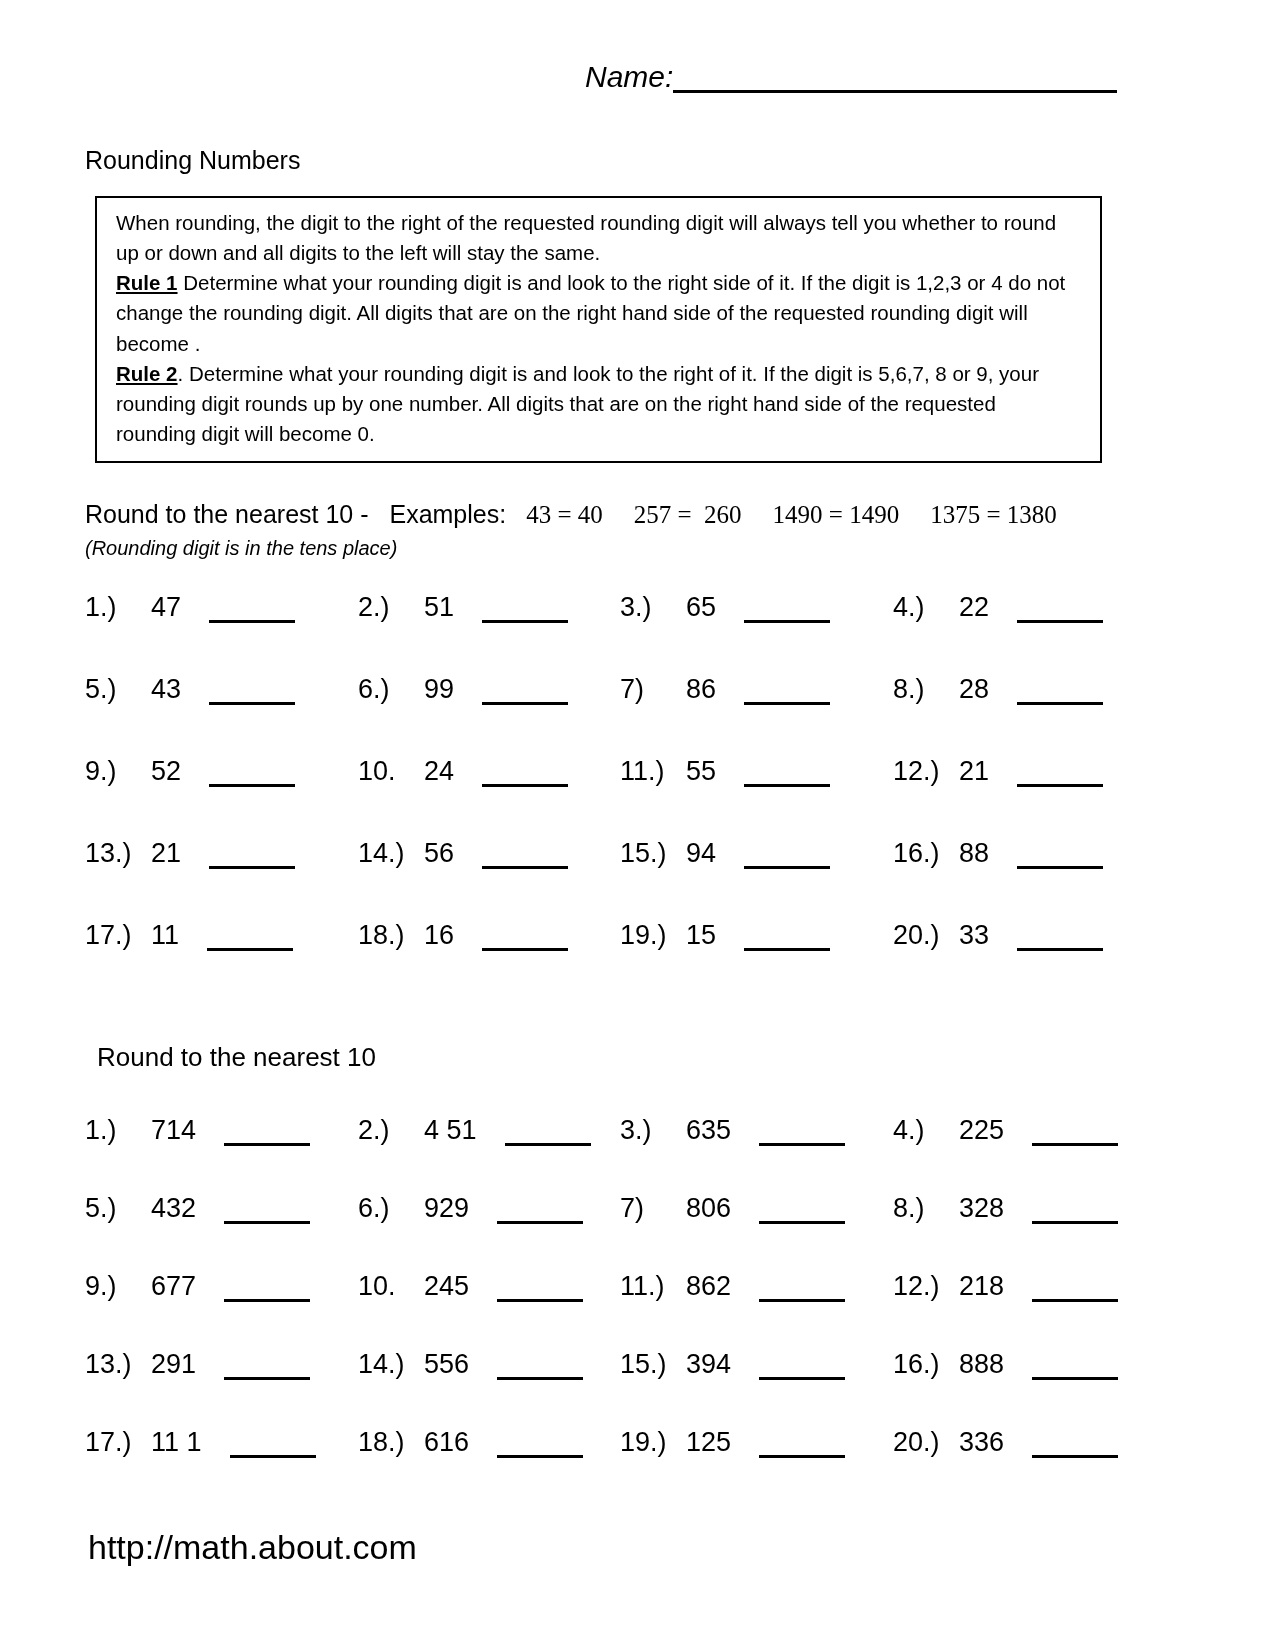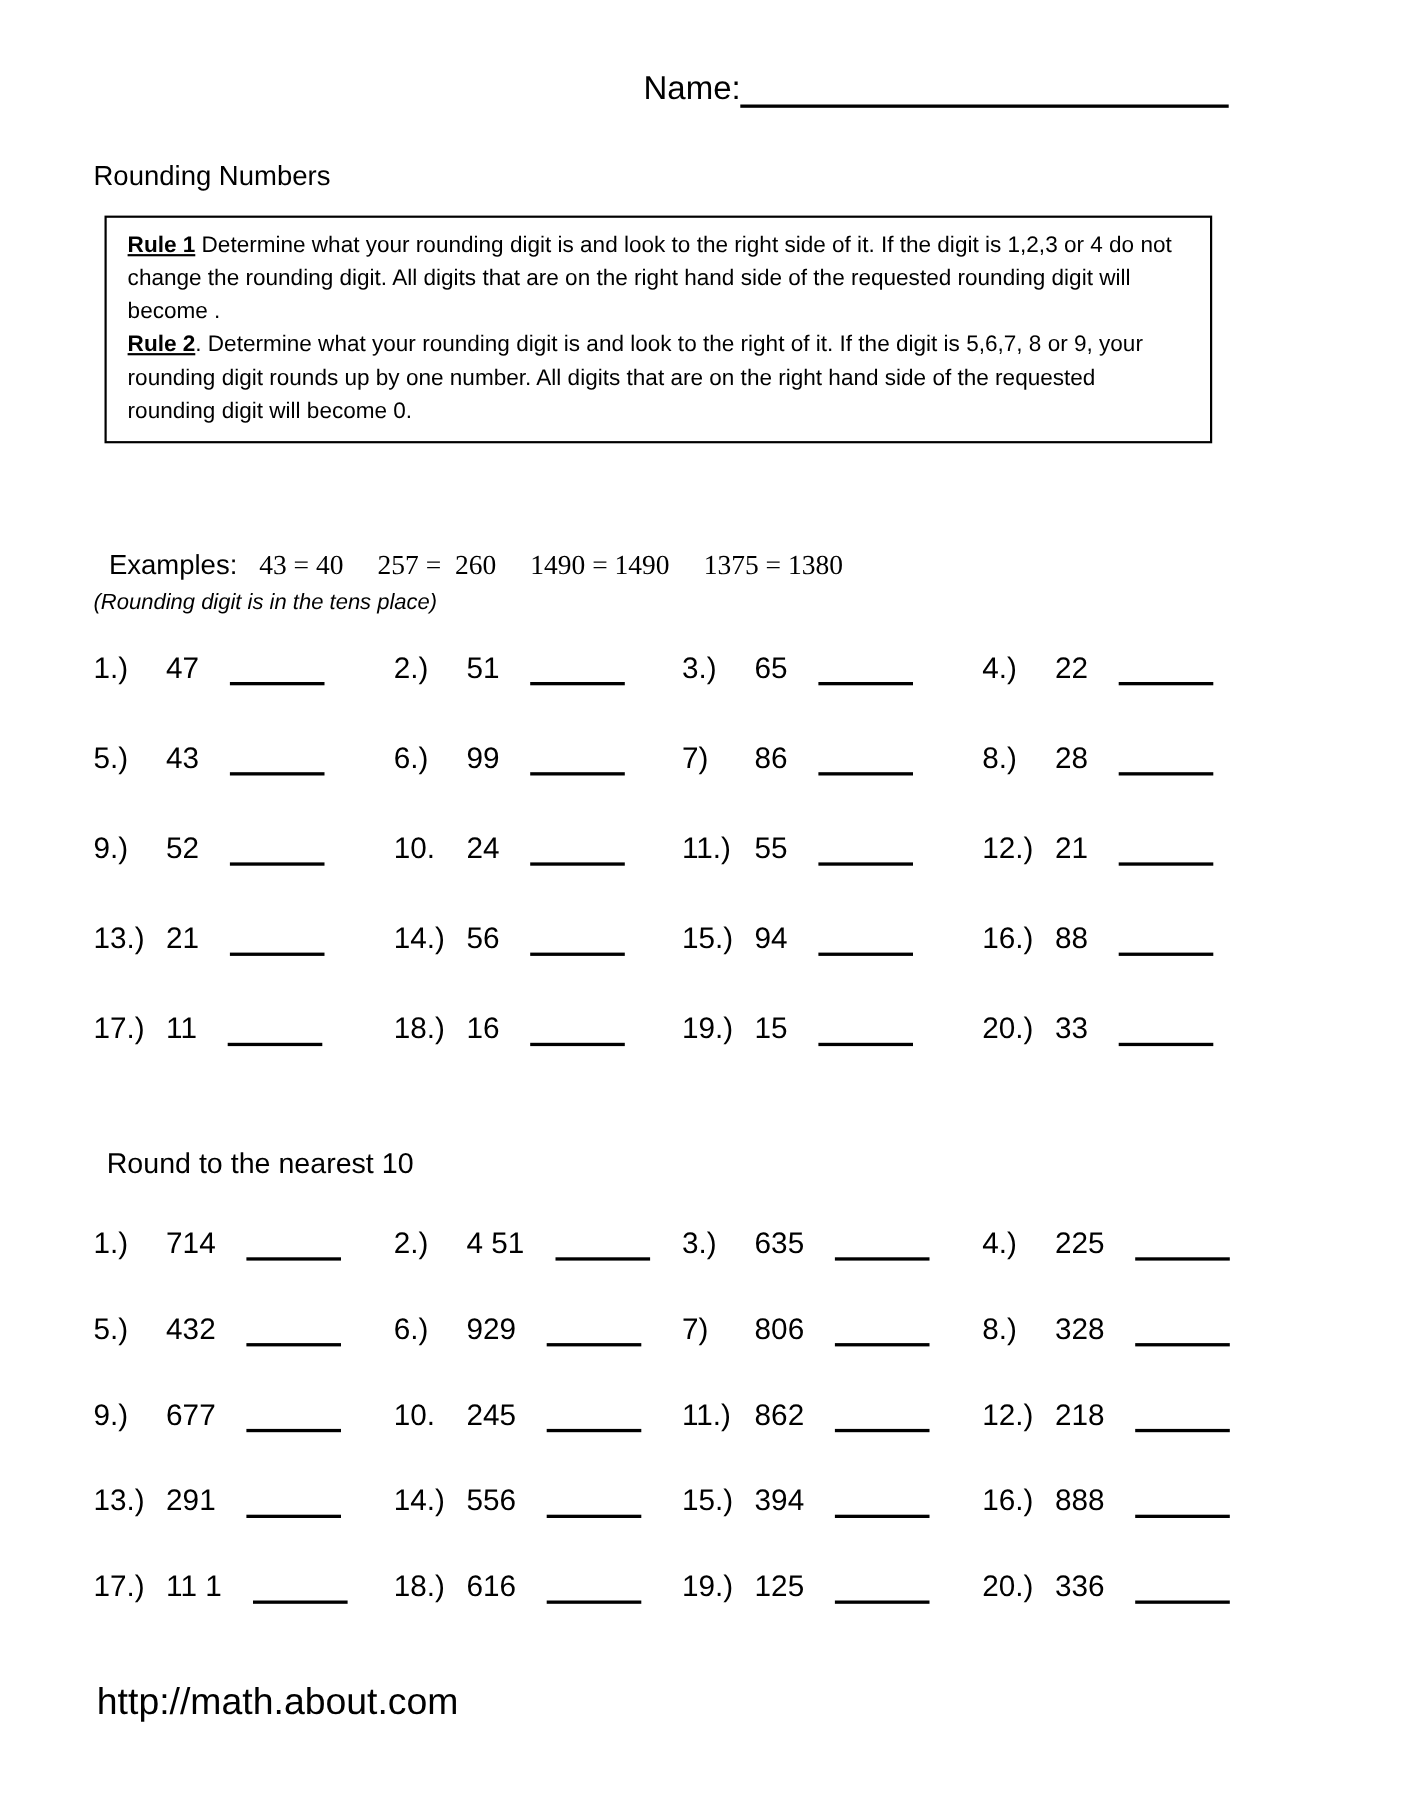--- a/index.html
+++ b/index.html
@@ -10,21 +10,21 @@
     font-family: "Liberation Sans", sans-serif;
     position: relative;
     overflow: hidden;
   }
 
   
   .name-date {
     position: absolute; left: 585px; top: 60px; width: 532px;
     font-size: 30px;
   }
-  .nd-row { display: flex; align-items: flex-end; height: 38px; }
+  .nd-row { display: flex; align-items: flex-start; height: 38px; font-style: italic; }
   .nd-label { white-space: pre; }
   .nd-line { flex: 1; border-bottom: 3px solid #000; height: 30px; }
   .nd-row.date .nd-line { margin-left: 10px; }
 
   
   .doc-title {
     position: absolute; left: 85px; top: 146px;
     font-size: 25px;
   }
 
@@ -91,25 +91,27 @@
 <div class="name-date">
   <div class="nd-row name">
     <span class="nd-label">Name:</span>
     <span class="nd-line"></span>
   </div>
 </div>
 
 <div class="doc-title">Rounding Numbers</div>
 
 <div class="rules-box">
+  <div>When rounding, the digit to the right of the requested rounding digit will always tell you whether to round up or down and all digits to the left will stay the same.</div>
   <div><span class="rule-label">Rule 1</span><span> Determine what your rounding digit is and look to the right side of it. If the digit is 1,2,3 or 4 do not change the rounding digit. All digits that are on the right hand side of the requested rounding digit will become .</span></div>
   <div><span class="rule-label">Rule 2</span><span>. Determine what your rounding digit is and look to the right of it. If the digit is 5,6,7, 8 or 9, your rounding digit rounds up by one number. All digits that are on the right hand side of the requested rounding digit will become 0.</span></div>
 </div>
 
 <div class="sec1-head">
+  <span>Round to the nearest 10 - </span>
   <span class="examples-label">Examples: </span>
   <span class="examples-list"><span class="example">43 = 40</span><span class="example">257 =  260</span><span class="example">1490 = 1490</span><span class="example">1375 = 1380</span></span>
 </div>
 
 <div class="sec1-sub">(Rounding digit is in the tens place)</div>
 
 <div class="problems-grid grid-1">
     <div class="problem">
       <span class="p-label">1.)</span>
       <span class="p-value">47</span>

